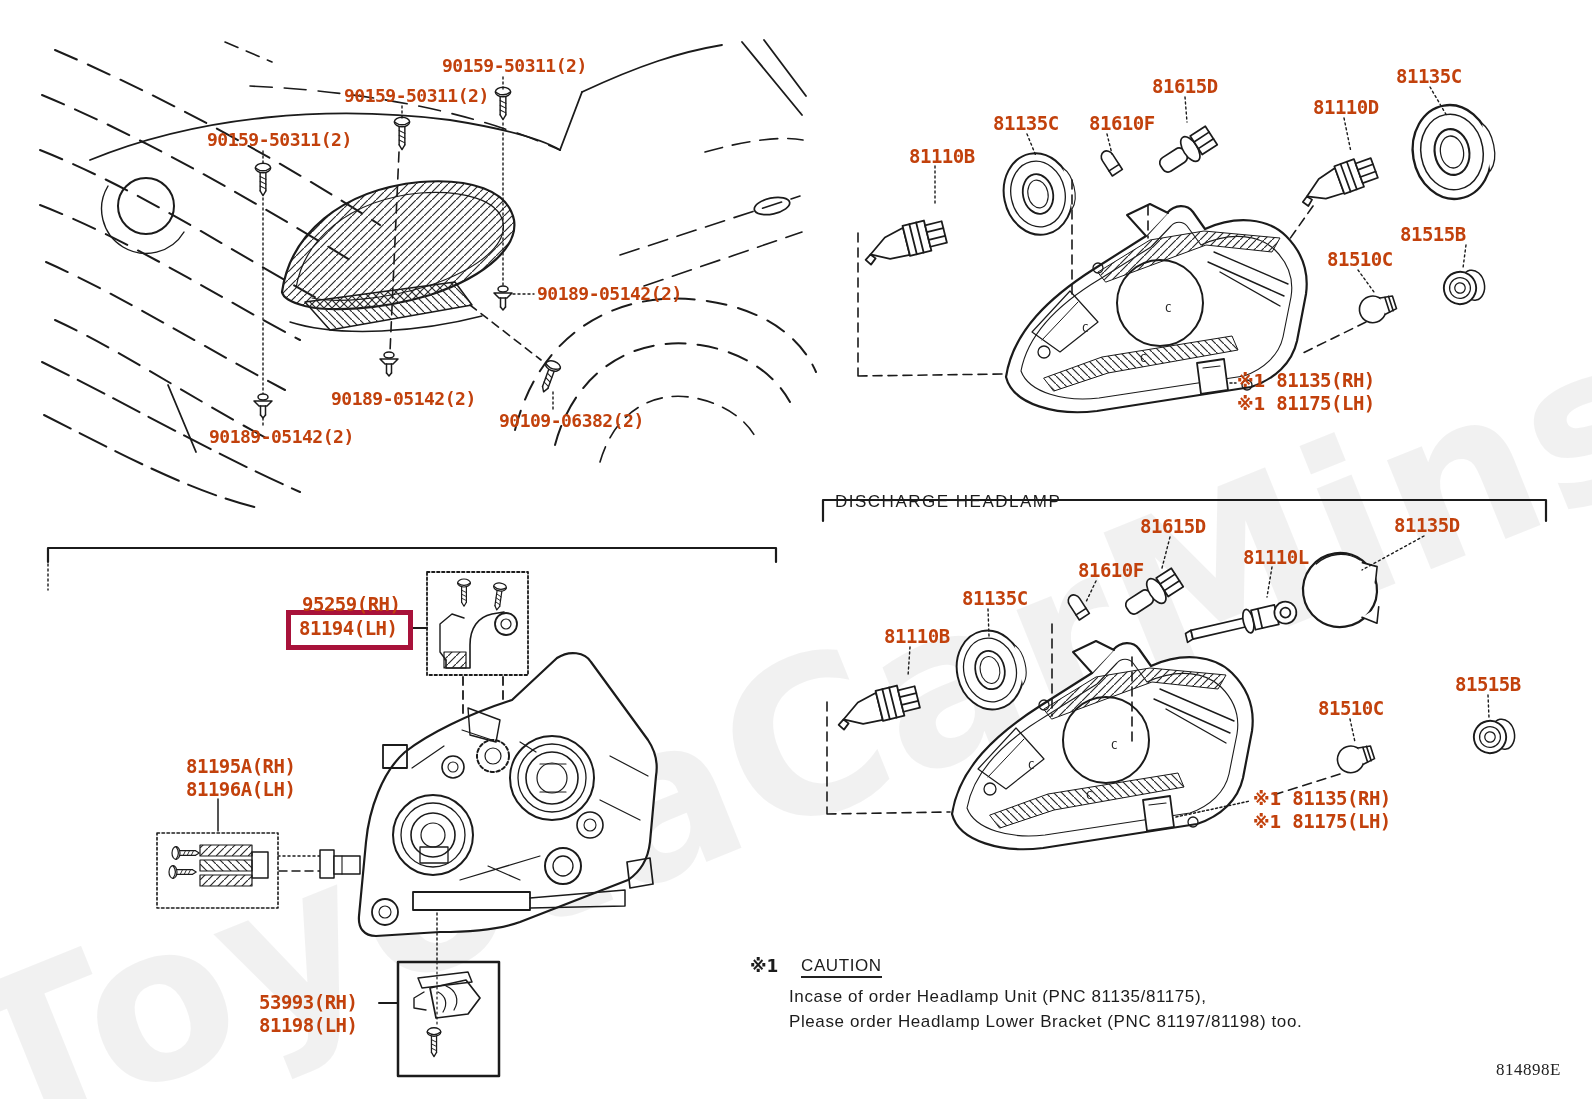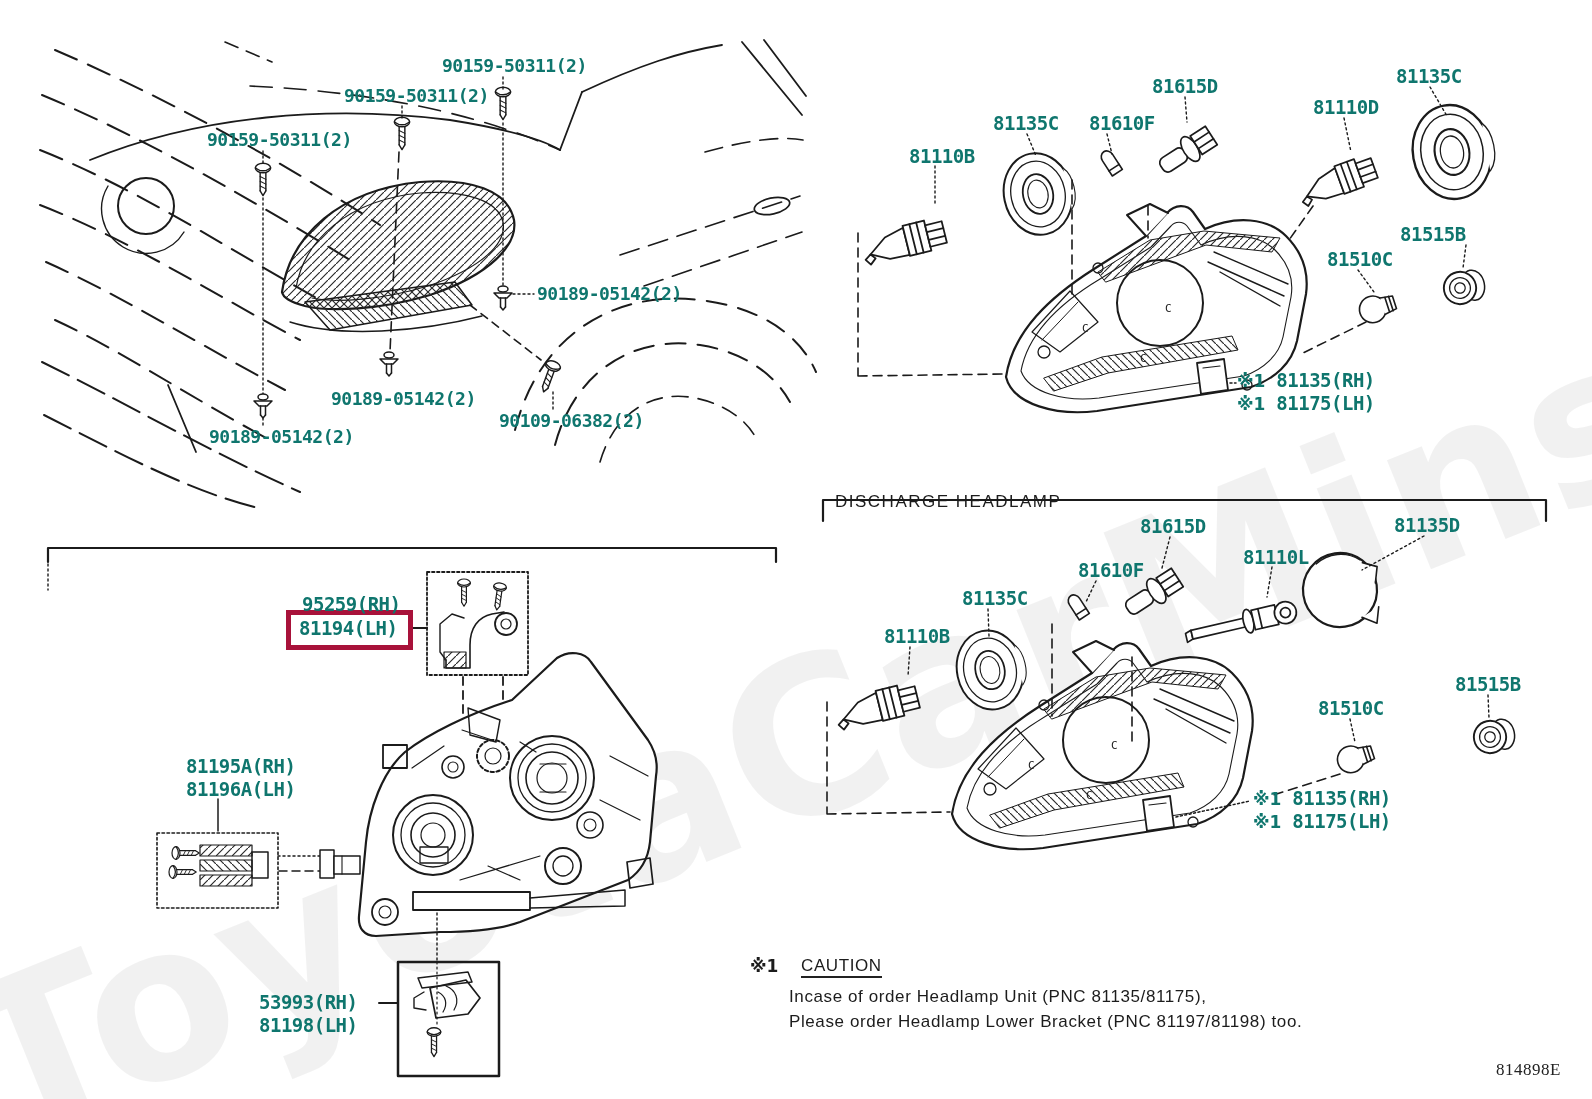--- a/index.html
+++ b/index.html
@@ -2,21 +2,21 @@
 <html style="--hl: #a8123a;"><head>
 <meta charset="utf-8">
 <style>
   html,body{margin:0;padding:0;background:#fff;}
   .stage{position:relative;width:1592px;height:1099px;background:#ffffff;overflow:hidden;
          font-family:"Liberation Sans",sans-serif;}
   .wm{position:absolute;left:-70px;top:960px;transform:rotate(-22deg);transform-origin:0 0;
       font-family:"DejaVu Sans",sans-serif;font-weight:bold;font-size:215px;letter-spacing:2px;
       color:#000;opacity:0.05;white-space:nowrap;pointer-events:none;z-index:0;}
   svg.art{position:absolute;left:0;top:0;z-index:1;}
-  .lbl{position:absolute;z-index:2;white-space:nowrap;color:#0f766e;}
+  .lbl{position:absolute;z-index:2;white-space:nowrap;color:#c2410c;}
   .pn{font-family:"DejaVu Sans Mono",monospace;font-weight:bold;font-size:19px;line-height:1;
       letter-spacing:-0.5px;}
   .pn.sm{font-size:18px;}
   .ref{font-family:"DejaVu Sans",sans-serif;font-weight:bold;font-size:17px;letter-spacing:0;}
   .cap{font-size:17px;letter-spacing:0.6px;color:#1c1c1c;}
   .cap.wide{letter-spacing:1.5px;}
   .hl-box{position:absolute;left:286px;top:610px;width:117px;height:30px;
           border:5px solid var(--hl,#a8123a);z-index:1;}
   .caution-title{border-bottom:2px solid #222;padding-bottom:1px;margin-left:12px;}
   .code{font-size:17px;color:#222;letter-spacing:0.5px;font-family:Liberation Serif, serif;}

